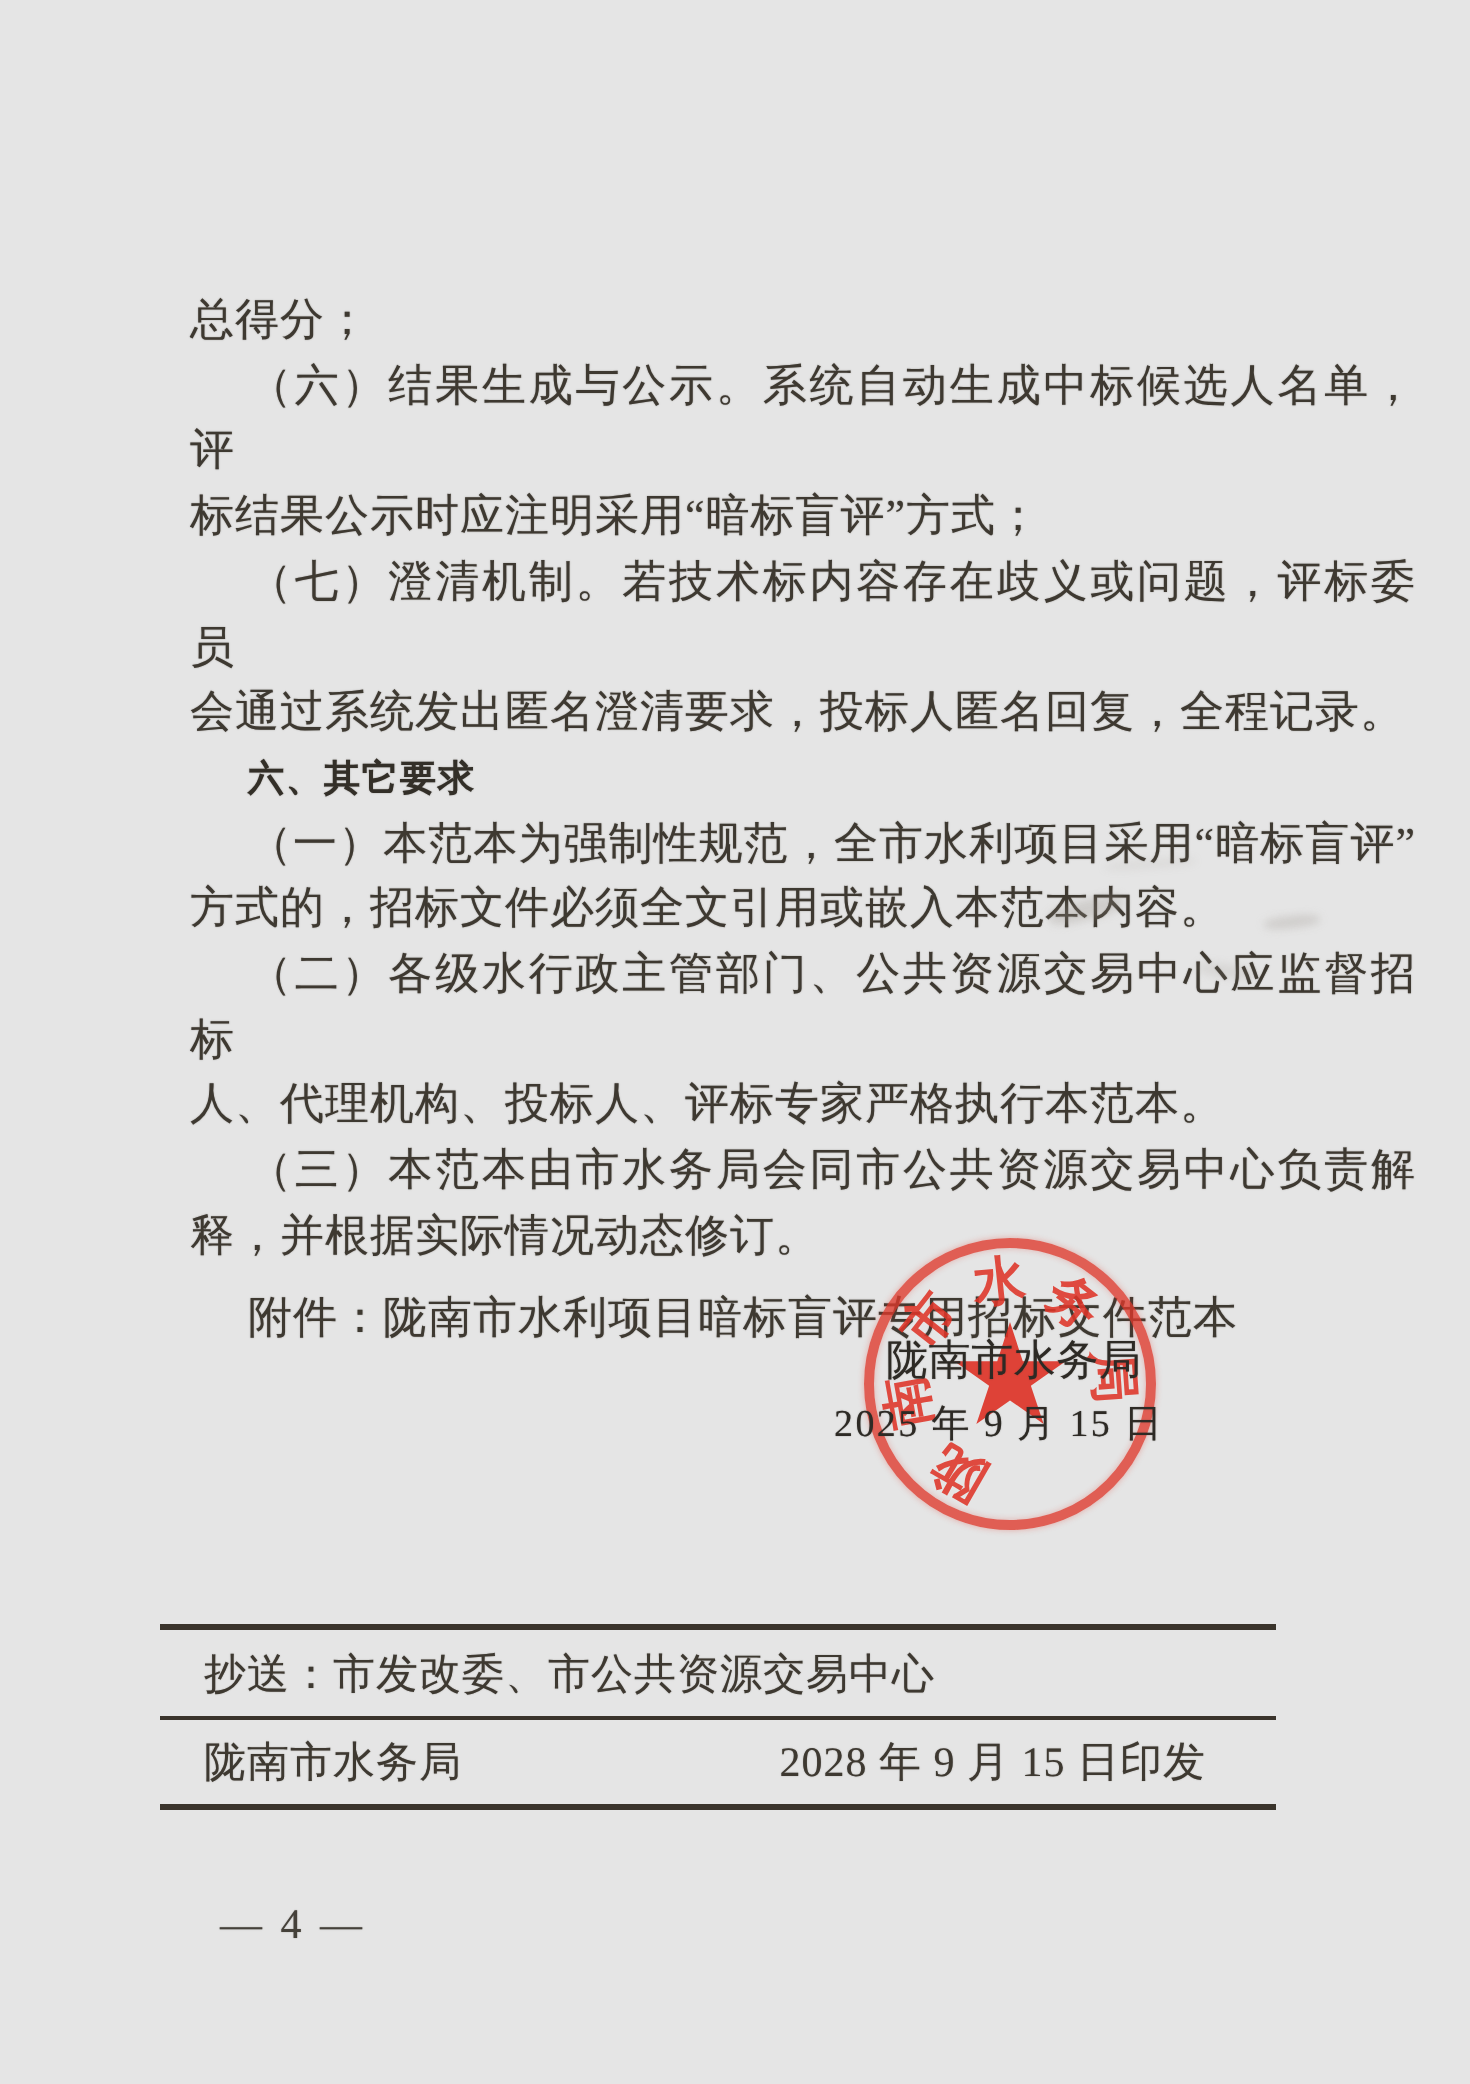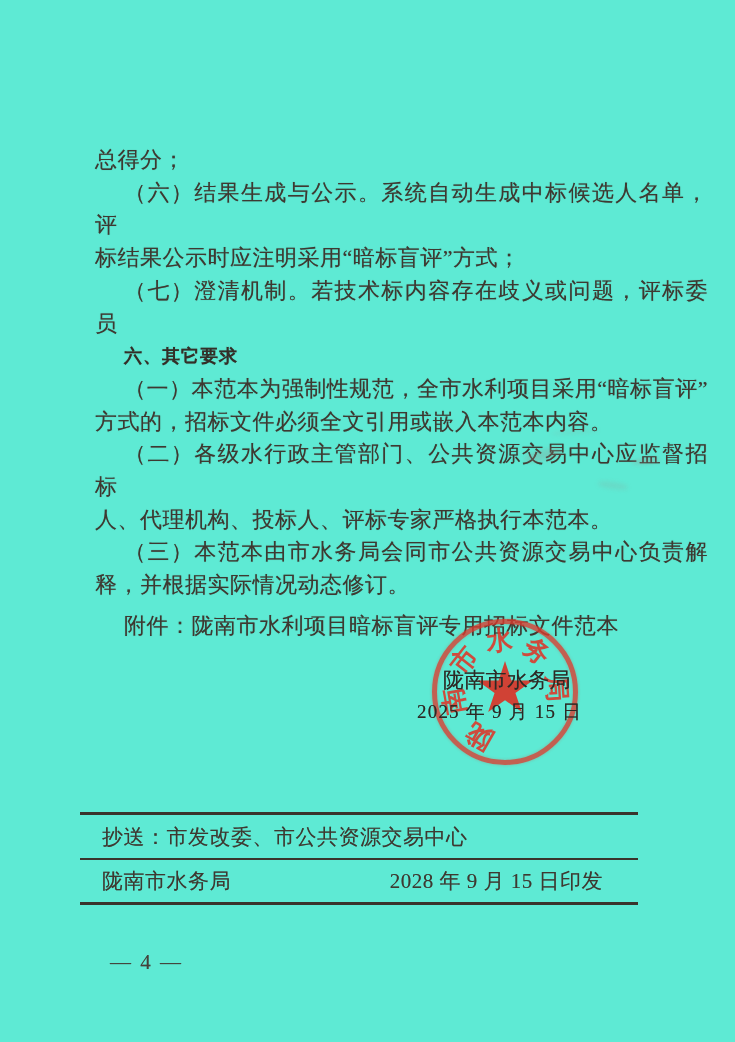--- a/index.html
+++ b/index.html
@@ -2,21 +2,21 @@
 <html><head>
 <meta charset="utf-8">
 <style>
   html,body{margin:0;padding:0;}
   body{
     width:735px;height:1042px;position:relative;overflow:hidden;
     background:#fdfdfb;
     font-family:"Liberation Serif","DejaVu Serif",serif;
     color:#3e3931;
   }
-  .sheet{position:absolute;inset:0;background:#5eead4;}
+  .sheet{position:absolute;inset:0;background:#e5e5e5;}
 
   
   .doc-text{
     position:absolute;left:95px;top:144px;width:613px;
     font-size:22px;line-height:32.7px;letter-spacing:0.5px;
     text-shadow:0 0 0.7px rgba(62,57,49,0.55);
   }
   .ln{white-space:nowrap;}
   .indent{text-indent:29px;}
   .fill{white-space:normal;text-align:justify;text-align-last:justify;}
@@ -90,20 +90,21 @@
 </head>
 <body>
 
 <div class="sheet">
 
   <div class="doc-text">
     <div class="ln">总得分；</div>
     <div class="ln fill indent">（六）结果生成与公示。系统自动生成中标候选人名单，评</div>
     <div class="ln">标结果公示时应注明采用“暗标盲评”方式；</div>
     <div class="ln fill indent">（七）澄清机制。若技术标内容存在歧义或问题，评标委员</div>
+    <div class="ln">会通过系统发出匿名澄清要求，投标人匿名回复，全程记录。</div>
     <div class="ln indent bold">六、其它要求</div>
     <div class="ln fill indent">（一）本范本为强制性规范，全市水利项目采用“暗标盲评”</div>
     <div class="ln">方式的，招标文件必须全文引用或嵌入本范本内容。</div>
     <div class="ln fill indent">（二）各级水行政主管部门、公共资源交易中心应监督招标</div>
     <div class="ln">人、代理机构、投标人、评标专家严格执行本范本。</div>
     <div class="ln fill indent">（三）本范本由市水务局会同市公共资源交易中心负责解</div>
     <div class="ln">释，并根据实际情况动态修订。</div>
     <div class="ln indent attachment">附件：陇南市水利项目暗标盲评专用招标文件范本</div>
   </div>
 

